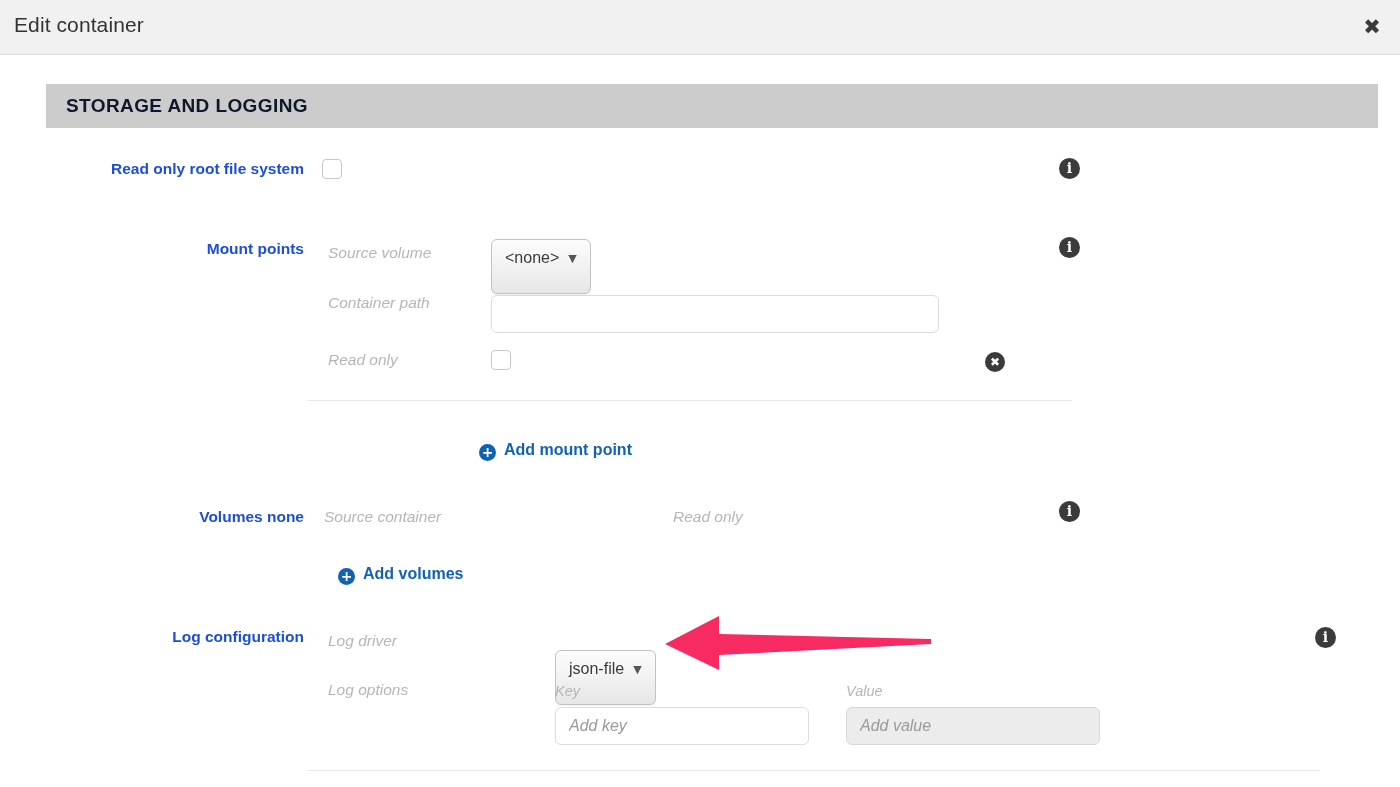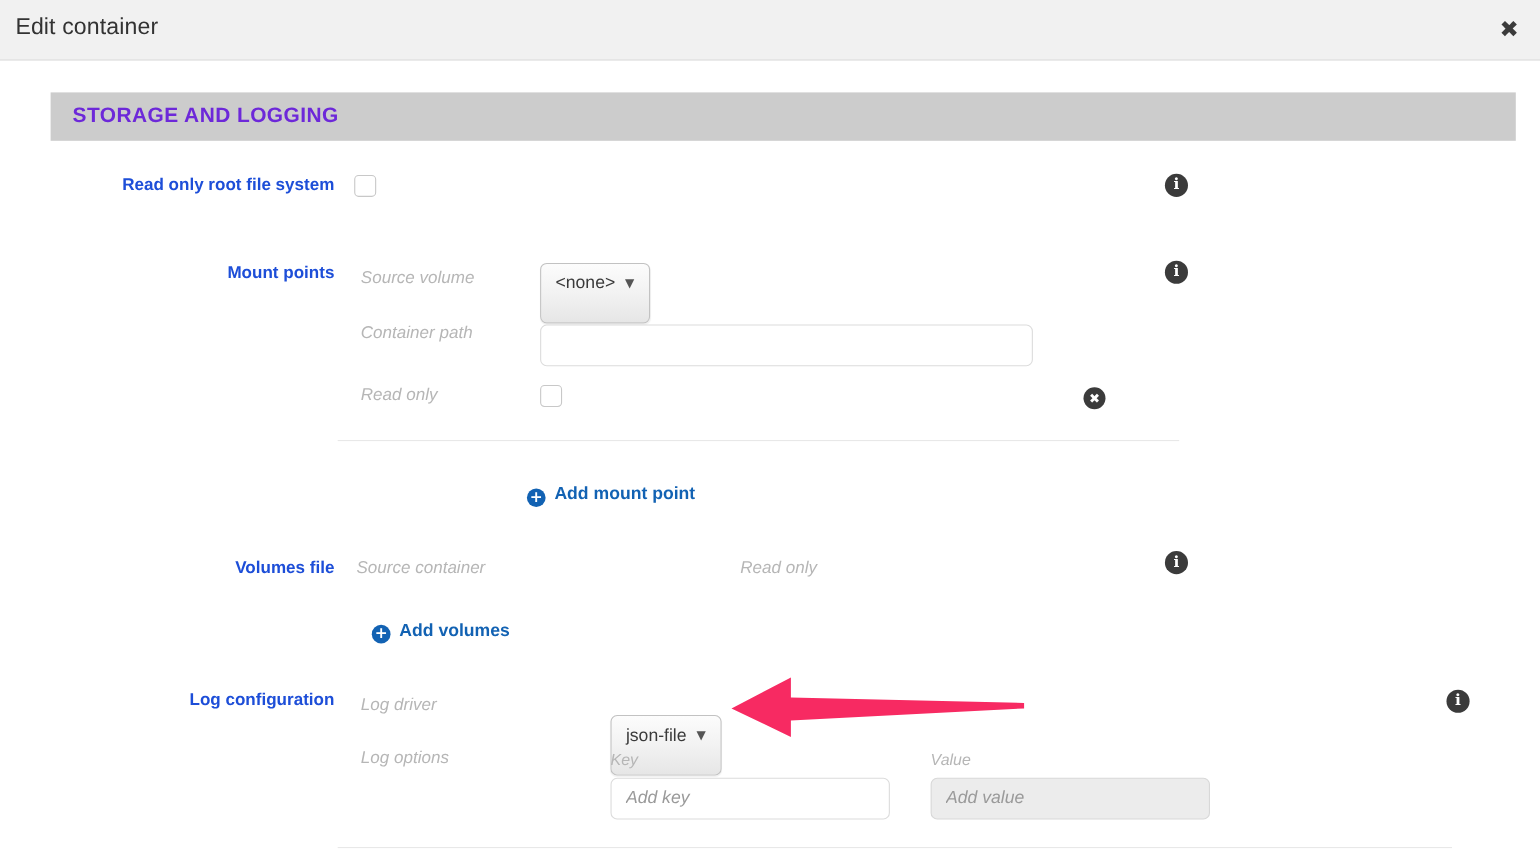--- a/index.html
+++ b/index.html
@@ -45,21 +45,21 @@
     position: absolute;
     left: 46px; top: 84px;
     width: 1332px; height: 44px;
     background: #cccccc;
   }
   .section-band-title {
     position: absolute;
     left: 20px; top: 11px;
     font-size: 19px;
     font-weight: bold;
-    color: #6d28d9;
+    color: #0f172a;
     letter-spacing: .4px;
   }
 
   
   .row-label {
     position: absolute;
     font-size: 15.5px;
     font-weight: bold;
     color: #1d4ed8;
     text-align: right;
@@ -225,21 +225,21 @@
 <input class="text-input" style="left: 491px; top: 295px; width: 448px;" placeholder="">
 
 <div class="sub-label" style="left:328px; top:351px;">Read only</div>
 <div class="checkbox" style="left:491px; top:350px;"></div>
 <div class="remove-icon" style="left:985px; top:352px;">✖</div>
 
 <div class="divider" style="left:307px; top:400px; width:765px;"></div>
 
 <div class="add-link" style="left:479px; top:425px;"><span class="plus">+</span><span>Add mount point</span></div>
 
-<div class="row-label" style="left:52px; top:508px; width:252px;">Volumes file</div>
+<div class="row-label" style="left:52px; top:508px; width:252px;">Volumes none</div>
 <div class="sub-label" style="left:324px; top:508px;">Source container</div>
 <div class="sub-label" style="left:673px; top:508px;">Read only</div>
 <div class="info-icon" style="left:1059px; top:501px;">i</div>
 
 <div class="add-link" style="left:338px; top:549px;"><span class="plus">+</span><span>Add volumes</span></div>
 
 <div class="row-label" style="left:52px; top:628px; width:252px;">Log configuration</div>
 
 <div class="sub-label" style="left:328px; top:632px;">Log driver</div>
 <div class="dropdown" style="left:555px; top:650px;"><span>json-file</span><span class="caret">▼</span></div>

